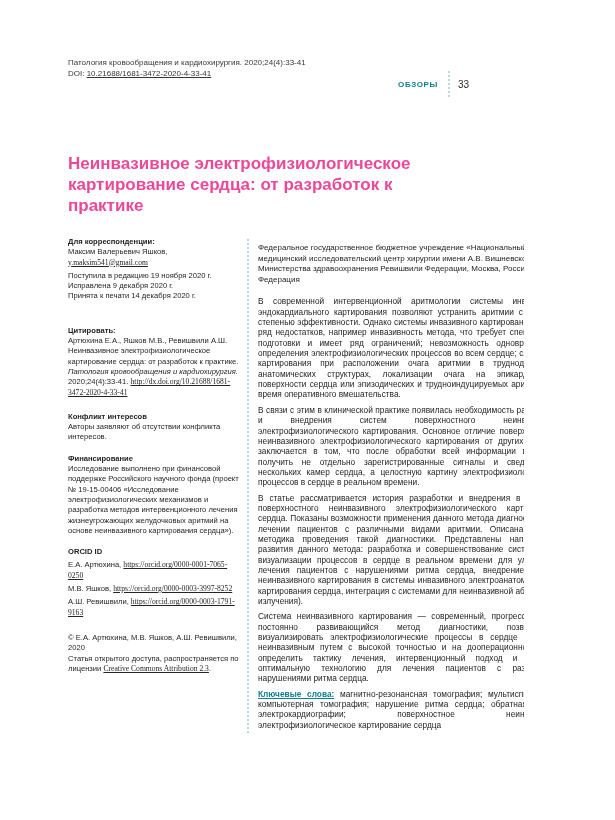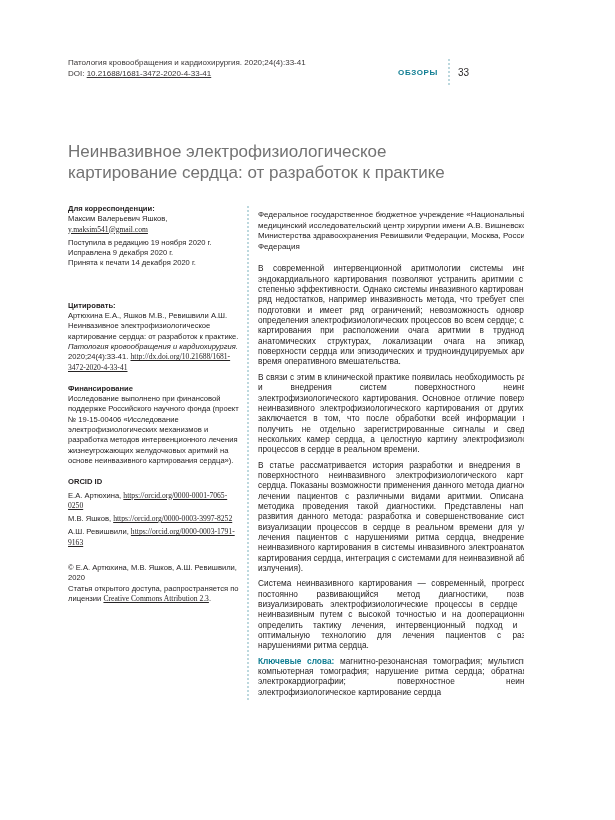--- a/index.html
+++ b/index.html
@@ -13,36 +13,36 @@
     font-family: "Liberation Sans", "DejaVu Sans", sans-serif;
     color: #262324;
     overflow: hidden;
     border-radius: 19px;
   }
 
   
   .masthead { display: flex; justify-content: space-between; align-items: flex-start; }
   .mast-left { font-size: 8px; line-height: 11px; color: #3a3637; }
   .mast-left a { color: #3a3637; text-decoration: underline; }
-  .mast-right { display: flex; align-items: center; margin-top: 2px; }
+  .mast-right { display: flex; align-items: center; margin-top: 14px; }
   .section-label {
     color: #0f7d92; font-weight: bold; font-size: 8px; letter-spacing: 0.6px;
   }
   .vdots {
     width: 2px; height: 26px; margin: 0 8px 0 10px;
     background: repeating-linear-gradient(to bottom, #bcd8de 0 2px, transparent 2px 4px);
   }
   .page-number { font-size: 10px; color: #2e2b2c; }
 
   
   h1.title {
     margin: 56px 0 0 0;
     max-width: 500px;
-    font-size: 17px; line-height: 21px; font-weight: normal;
-    color: #737373;
+    font-size: 17px; line-height: 21px; font-weight: bold;
+    color: #ec4899;
   }
 
   
   .columns { display: flex; margin-top: 21px; }
   .left-col { width: 172px; flex: 0 0 172px; font-size: 7.6px; line-height: 10.3px; }
   .col-divider {
     width: 2px; flex: 0 0 2px; margin: 2px 9px 0 7px;
     background: repeating-linear-gradient(to bottom, #bcd8de 0 2px, transparent 2px 4px);
     align-self: stretch;
   }
@@ -62,21 +62,21 @@
   .abstract { margin-top: 11px; }
   .abstract p {
     margin: 0 0 5px 0;
     font-size: 8.3px; line-height: 10.35px;
     text-align: justify;
     hyphens: auto;
   }
   .keywords {
     margin: 0; font-size: 8.3px; line-height: 10.35px; text-align: justify;
   }
-  .kw-label { color: #0f7d92; font-weight: bold; }
+  .kw-label { color: #0f7d92; font-weight: bold; text-decoration: underline; }
 </style>
 </head>
 <body>
 
 <div class="page">
 
   <div class="masthead">
     <div class="mast-left">
       <div>Патология кровообращения и кардиохирургия. 2020;24(4):33-41</div>
       <div><span>DOI: </span><a href="#">10.21688/1681-3472-2020-4-33-41</a></div>
@@ -97,25 +97,29 @@
       <div class="block">
         <h3>Для корреспонденции:</h3>
         <p>Максим Валерьевич Яшков,</p>
         <p><a href="#">y.maksim541@gmail.com</a></p>
         <div class="gap-s"></div>
         <p>Поступила в редакцию 19 ноября 2020 г.</p>
         <p>Исправлена 9 декабря 2020 г.</p>
         <p>Принята к печати 14 декабря 2020 г.</p>
       </div>
 
-      <div class="block" style="margin-top:32px">
+      <div class="block" style="margin-top:24px">
         <h3>Цитировать:</h3>
         <p><span>Артюхина Е.А., Яшков М.В., Ревишвили А.Ш. Неинвазивное электрофизиологическое картирование сердца: от разработок к практике. </span><span class="em">Патология кровообращения и кардиохирургия. </span><span>2020;24(4):33-41. </span><a href="#">http://dx.doi.org/10.21688/1681-3472-2020-4-33-41</a></p>
       </div>
 
+      <div class="block" style="margin-top:14px">
+        <h3>Конфликт интересов</h3>
+        <p>Авторы заявляют об отсутствии конфликта интересов.</p>
+      </div>
 
       <div class="block">
         <h3>Финансирование</h3>
         <p>Исследование выполнено при финансовой поддержке Российского научного фонда (проект № 19-15-00406 «Исследование электрофизиологических механизмов и разработка методов интервенционного лечения жизнеугрожающих желудочковых аритмий на основе неинвазивного картирования сердца»).</p>
       </div>
 
       <div class="block">
         <h3>ORCID ID</h3>
         <div class="gap-s"></div>
         <p><span>Е.А. Артюхина, </span><a href="#">https://orcid.org/0000-0001-7065-0250</a></p>

